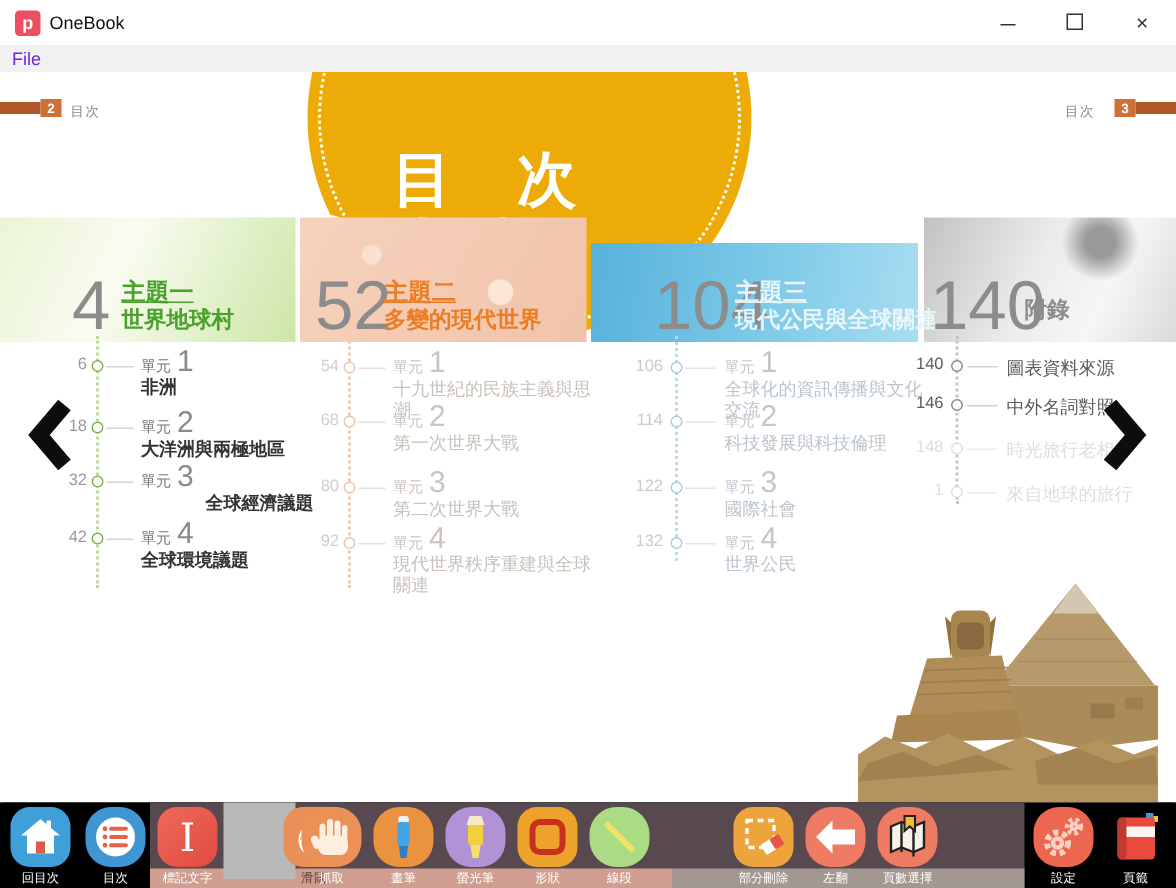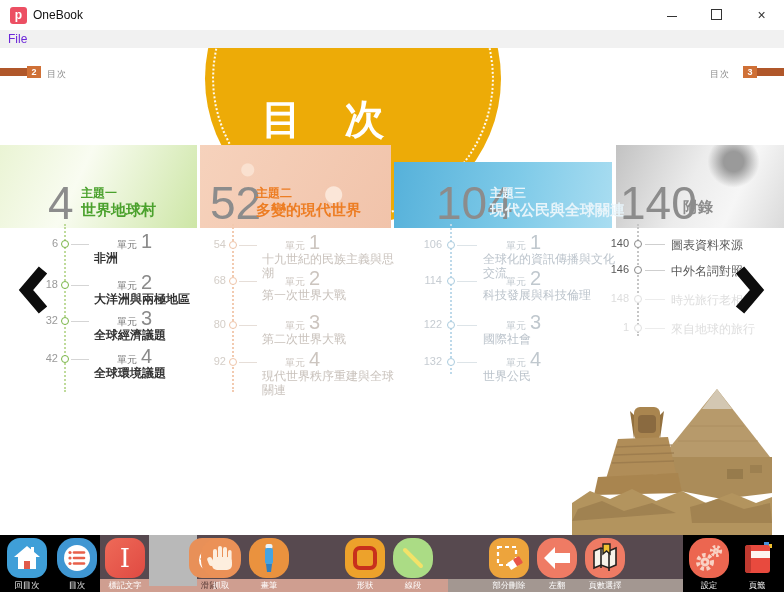--- a/index.html
+++ b/index.html
@@ -39,30 +39,30 @@
          background:radial-gradient(circle at 25% 30%,#fae1d0 0 6px,transparent 7px),
                     radial-gradient(circle at 70% 60%,#fbe6d8 0 8px,transparent 9px),
                     linear-gradient(120deg,#f6d2bc,#f1c3aa);}
   .band3{left:394px;top:114px;width:218px;height:66px;background:linear-gradient(100deg,#56b1da,#7ecae8 55%,#a9ddf1);}
   .band4{left:616px;top:97px;width:168px;height:83px;
          background:radial-gradient(circle at 70% 20%,#9a9a9a 0 10px,transparent 26px),
                     linear-gradient(115deg,#c2c2c2,#ececec 45%,#f6f6f6 70%,#dadada);}
   
   .colnum{position:absolute;font-size:46px;font-weight:300;color:#8c8c8c;line-height:1;}
   .theme{position:absolute;line-height:1.15;font-weight:bold;}
-  .theme .t1{font-size:12px;display:block;}
+  .theme .t1{font-size:16px;display:block;text-decoration:underline;}
   .theme .t2{font-size:15px;display:block;}
   .c1t{color:#4aa12c;} .c2t{color:#ed7d23;} .c3t{color:#e7f4fa;} .c4t{color:#8c8c8c;font-size:15px;font-weight:bold;}
   
   .vline{position:absolute;width:0;border-left:2px dotted;}
   
   .inum{position:absolute;font-size:11px;text-align:right;width:28px;}
   .dot{position:absolute;width:6px;height:6px;border-radius:50%;background:#fff;border:1.5px solid #999;}
   .conn{position:absolute;height:1px;background:#d5d5d5;}
-  .unit{position:absolute;white-space:nowrap;margin-left:23px;}
+  .unit{position:absolute;white-space:nowrap;}
   .unit .uw{font-size:10px;}
   .unit .un{font-size:20px;font-weight:300;margin-left:4px;}
   .ititle{position:absolute;font-size:12px;line-height:14px;width:134px;}
   .c1-num{color:#9a9a9a;} .c1-unit{color:#777;} .c1-un{color:#8a8a8a;} .c1-title{color:#333;font-weight:bold;}
   .c2-num{color:#d4cec8;} .c2-unit{color:#ccc5bf;} .c2-title{color:#c9c2bc;}
   .c3-num{color:#c6ccd2;} .c3-unit{color:#c0c8ce;} .c3-title{color:#bcc4cc;}
   .c4-dark{color:#5a5a5a;} .c4-faded{color:#dedede;}
   
   .navarrow{position:absolute;cursor:pointer;}
   
@@ -149,21 +149,21 @@
       <div class="dot" style="left:61px;top:233px;border-color:#7ab648;"></div>
       <div class="conn" style="left:71px;top:237px;width:18px;"></div>
       <div class="unit c1-unit" style="left:94px;top:223px;"><span class="uw">單元</span><span class="un c1-un">2</span></div>
       <div class="ititle c1-title" style="left:94px;top:244px;">大洋洲與兩極地區</div>
     </div>
     <div>
       <div class="inum c1-num" style="left:30px;top:266px;">32</div>
       <div class="dot" style="left:61px;top:269px;border-color:#7ab648;"></div>
       <div class="conn" style="left:71px;top:273px;width:18px;"></div>
       <div class="unit c1-unit" style="left:94px;top:259px;"><span class="uw">單元</span><span class="un c1-un">3</span></div>
-      <div class="ititle c1-title" style="left:94px;top:280px;">全球經濟議題</div>
+      <div class="ititle c1-title" style="left:106px;top:280px;text-align:center;">全球經濟議題</div>
     </div>
     <div>
       <div class="inum c1-num" style="left:30px;top:304px;">42</div>
       <div class="dot" style="left:61px;top:307px;border-color:#7ab648;"></div>
       <div class="conn" style="left:71px;top:311px;width:18px;"></div>
       <div class="unit c1-unit" style="left:94px;top:297px;"><span class="uw">單元</span><span class="un c1-un">4</span></div>
       <div class="ititle c1-title" style="left:94px;top:318px;">全球環境議題</div>
     </div>
 
     <div>
@@ -362,20 +362,30 @@
       <div class="ticon" style="background:#ea923e;border-radius:17px;">
         <svg width="40" height="40" viewBox="0 0 40 40">
             <rect x="16.5" y="6" width="7" height="5" rx="2" fill="#eaf4fa"></rect>
             <rect x="16" y="10" width="8" height="16" rx="2" fill="#45a4e2"></rect>
             <path d="M17 26 h6 l-1 8 h-4 z" fill="#2f80c0"></path>
           </svg>
       </div>
       <div class="tlabel">畫筆</div>
     </div>
 
+    <div class="tool" style="left:293px;">
+      <div class="ticon" style="background:#b292d6;border-radius:17px;">
+        <svg width="40" height="40" viewBox="0 0 40 40">
+            <path d="M16 6 l8 0 2 6 -12 0 z" fill="#f6e9c8"></path>
+            <rect x="15" y="12" width="10" height="13" fill="#f2d03c"></rect>
+            <path d="M16.5 25 h7 l-1.5 9 h-4 z" fill="#f6e06a"></path>
+          </svg>
+      </div>
+      <div class="tlabel">螢光筆</div>
+    </div>
 
     <div class="tool" style="left:341px;">
       <div class="ticon" style="background:#eda22b;">
         <svg width="40" height="40" viewBox="0 0 40 40">
             <rect x="10" y="10" width="20" height="20" rx="5" fill="none" stroke="#c8301c" stroke-width="4"></rect>
           </svg>
       </div>
       <div class="tlabel">形狀</div>
     </div>
 

